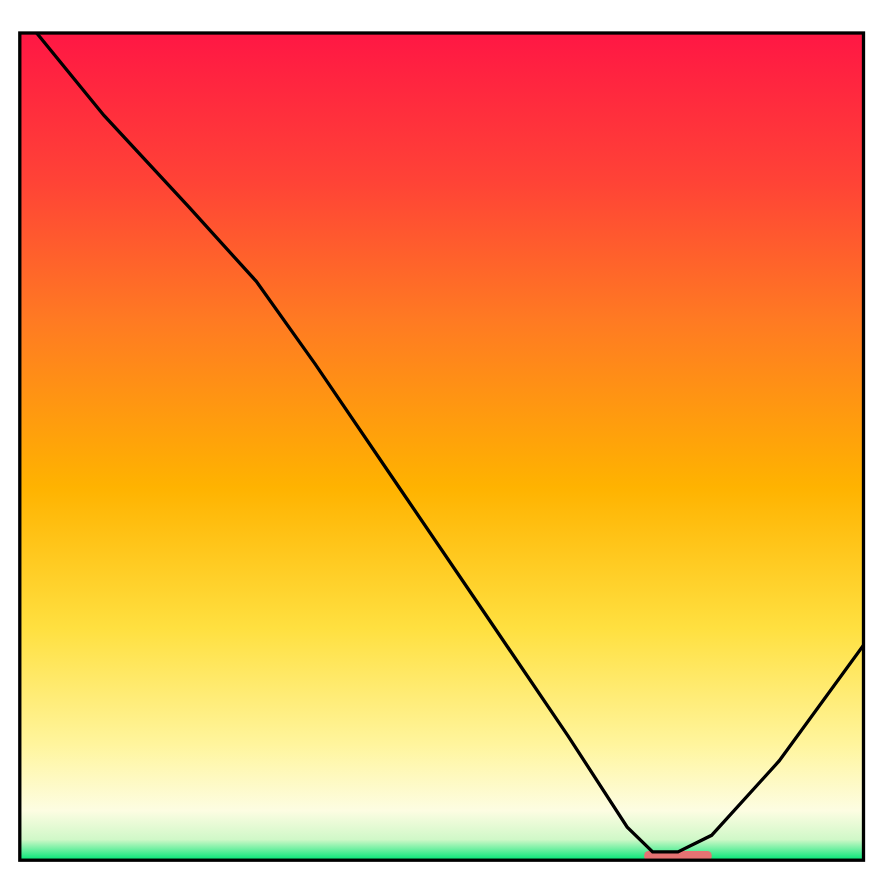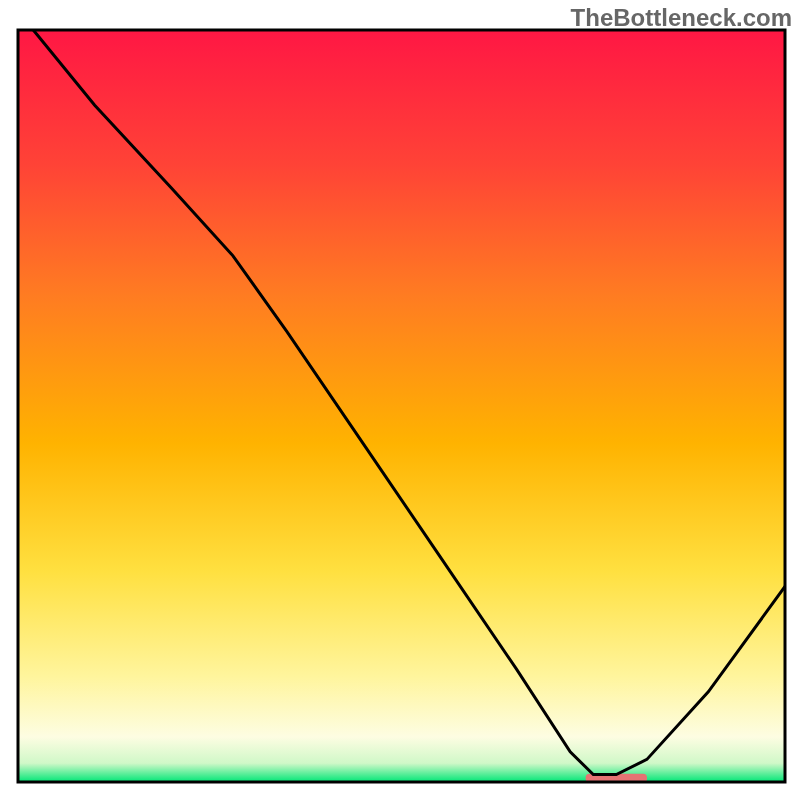--- a/index.html
+++ b/index.html
@@ -27,21 +27,20 @@
   svg {
     position: absolute;
     top: 0;
     left: 0;
   }
 </style>
 </head>
 <body>
 
 <div class="container">
-  <div class="watermark">TheBottleneck.com</div>
   <svg width="800" height="800">
     <defs>
       <linearGradient id="bg-grad" x1="0" y1="0" x2="0" y2="1">
         <stop id="g0" offset="0%" stop-color="#ff1744"></stop>
         <stop id="g1" offset="18%" stop-color="#ff4336"></stop>
         <stop id="g2" offset="35%" stop-color="#ff7b22"></stop>
         <stop id="g3" offset="55%" stop-color="#ffb300"></stop>
         <stop id="g4" offset="72%" stop-color="#ffe040"></stop>
         <stop id="g5" offset="86%" stop-color="#fff59d"></stop>
         <stop id="g6" offset="94%" stop-color="#fdfde2"></stop>

